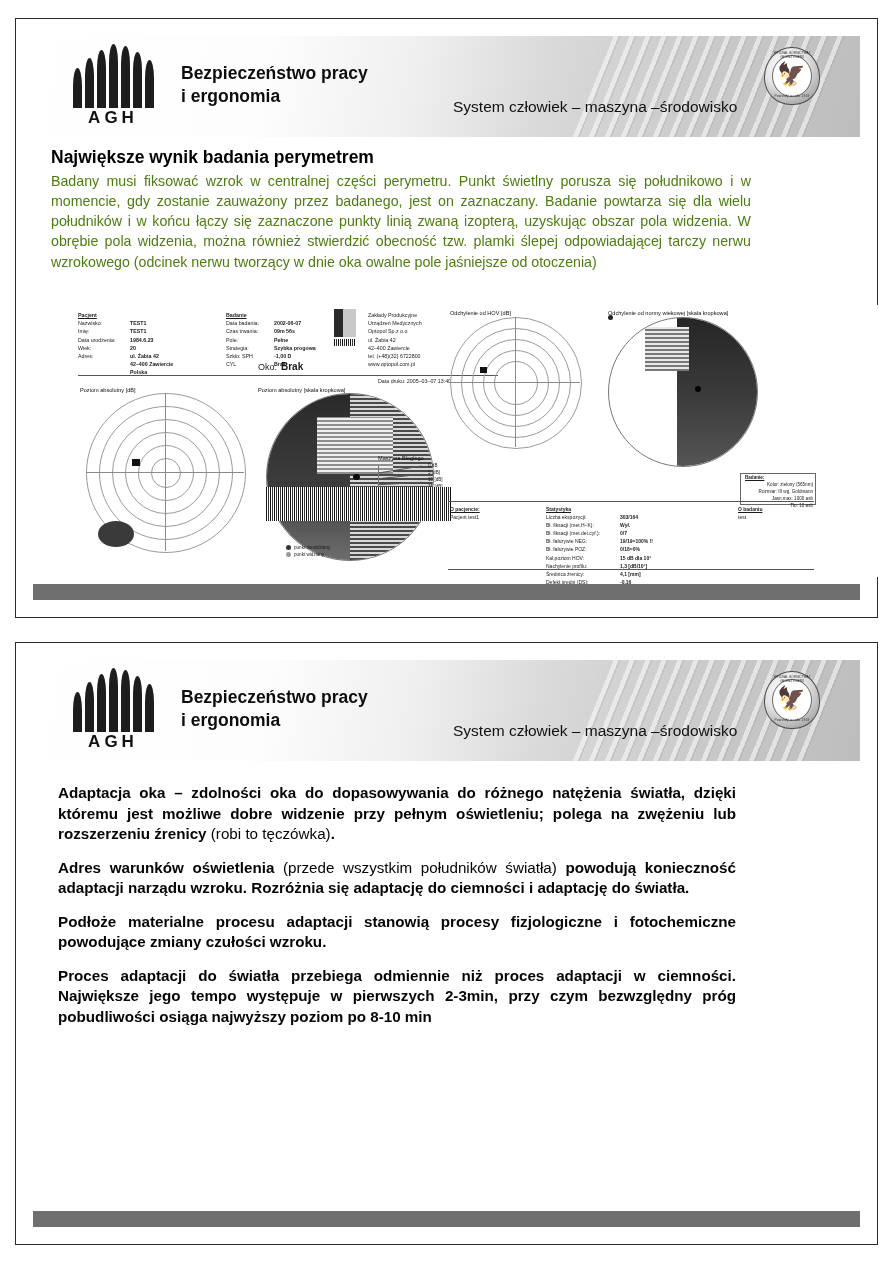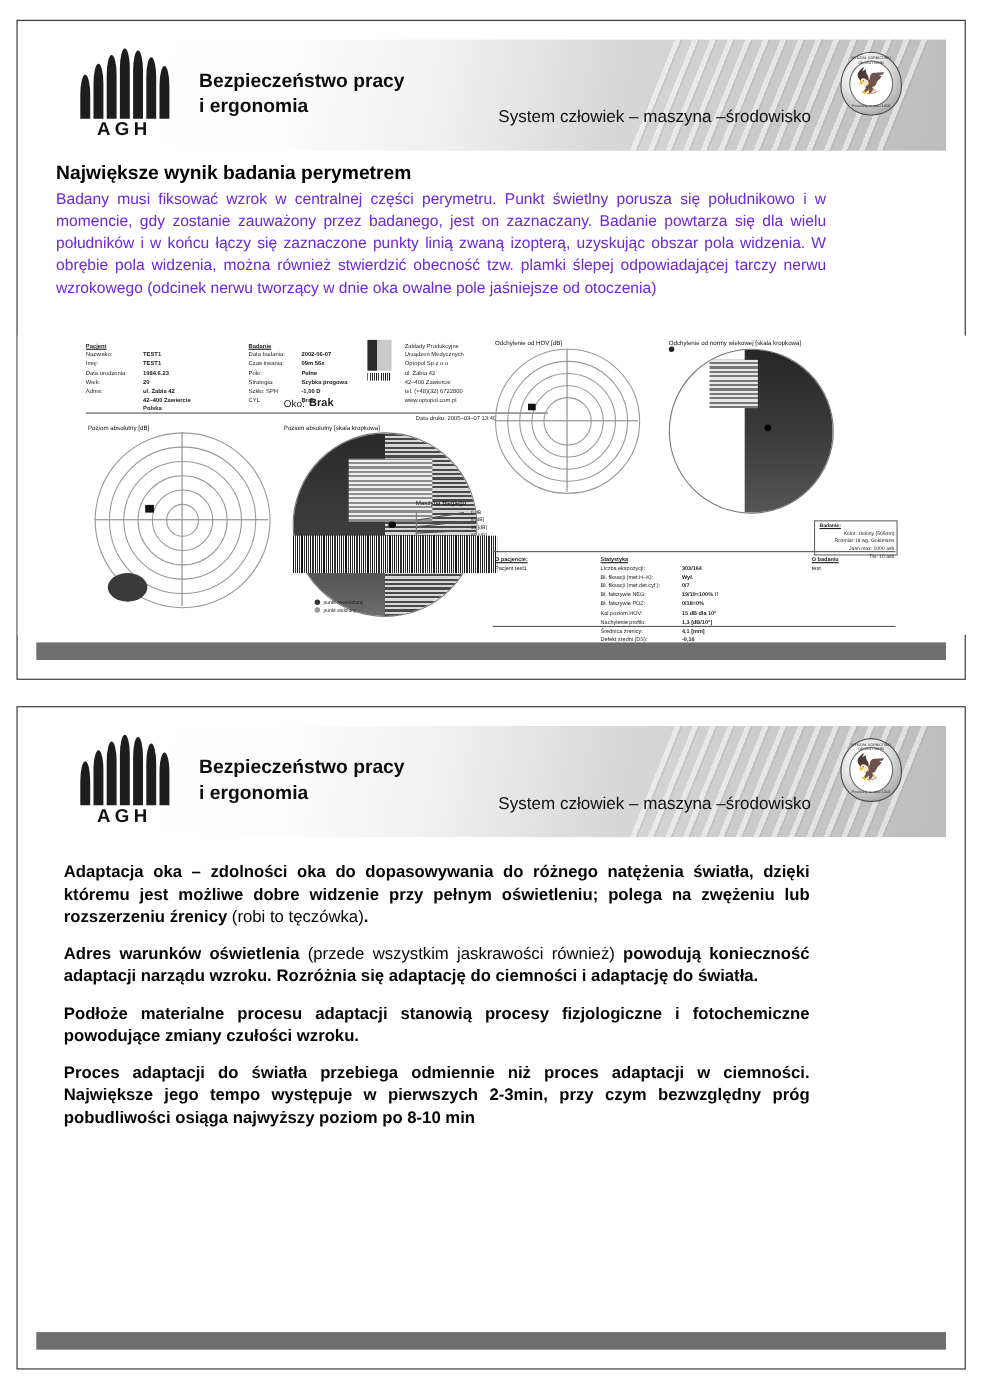--- a/index.html
+++ b/index.html
@@ -39,21 +39,21 @@
        border:1.6px solid #4b4b4b;}
   .crest .inner{position:absolute;left:8px;top:8px;right:8px;bottom:8px;border-radius:50%;
        background:#ffffff;border:1.2px solid #6a6a6a;}
   .crest .eagle{position:absolute;left:50%;top:47%;transform:translate(-50%,-50%);font-size:23px;line-height:1;color:#1a1a1a;}
   .crest .ct{position:absolute;left:0;right:0;bottom:7px;text-align:center;font-size:3.2px;color:#2a2a2a;letter-spacing:.2px;}
   .crest .ct2{position:absolute;left:0;right:0;top:4px;text-align:center;font-size:3.2px;color:#2a2a2a;}
 
   
   .s1-title{position:absolute;left:35px;top:128px;font-size:17.5px;font-weight:bold;color:#000;}
   .s1-body{position:absolute;left:35px;top:152px;width:700px;font-size:14.2px;line-height:1.42;
-           text-align:justify;color:#6d28d9;}
+           text-align:justify;color:#4d7c0f;}
 
   .footbar{position:absolute;left:17px;right:17px;bottom:17px;height:16px;background:#6f6f6f;}
 
   
   .report{position:absolute;left:0px;top:286px;width:863px;height:272px;background:#fff;
           font-family:"Liberation Sans",sans-serif;color:#1a1a1a;}
   .rep-inner{position:absolute;left:62px;top:0;width:740px;height:272px;}
 
   .ptab{position:absolute;font-size:5.3px;line-height:1.55;white-space:nowrap;}
   .ptab b{font-weight:bold;}
@@ -277,21 +277,21 @@
         <div class="ring"></div>
         <div class="inner"></div>
         <div class="ct2">WYDZIAŁ GÓRNICTWA I GEOINŻYNIERII</div>
         <div class="eagle">🦅</div>
         <div class="ct">Powstały w roku 1919</div>
       </div>
     </div>
 
     <div class="s2-body" id="s2-body">
         <p><b>Adaptacja oka – zdolności oka do dopasowywania do różnego natężenia światła, dzięki któremu jest możliwe dobre widzenie przy pełnym oświetleniu; polega na zwężeniu lub rozszerzeniu źrenicy </b><span class="reg">(robi to tęczówka)</span><b>.</b></p>
-        <p><b>Adres warunków oświetlenia </b><span class="reg">(przede wszystkim jaskrawości również) </span><b>powodują konieczność adaptacji narządu wzroku. Rozróżnia się adaptację do ciemności i adaptację do światła.</b></p>
+        <p><b>Adres warunków oświetlenia </b><span class="reg">(przede wszystkim południków światła) </span><b>powodują konieczność adaptacji narządu wzroku. Rozróżnia się adaptację do ciemności i adaptację do światła.</b></p>
         <p><b>Podłoże materialne procesu adaptacji stanowią procesy fizjologiczne i fotochemiczne powodujące zmiany czułości wzroku.</b></p>
         <p><b>Proces adaptacji do światła przebiega odmiennie niż proces adaptacji w ciemności. Największe jego tempo występuje w pierwszych 2-3min, przy czym bezwzględny próg pobudliwości osiąga najwyższy poziom po 8-10 min</b></p>
       </div>
 
     <div class="footbar"></div>
   </div>
 
 </div>
 
 </body></html>

